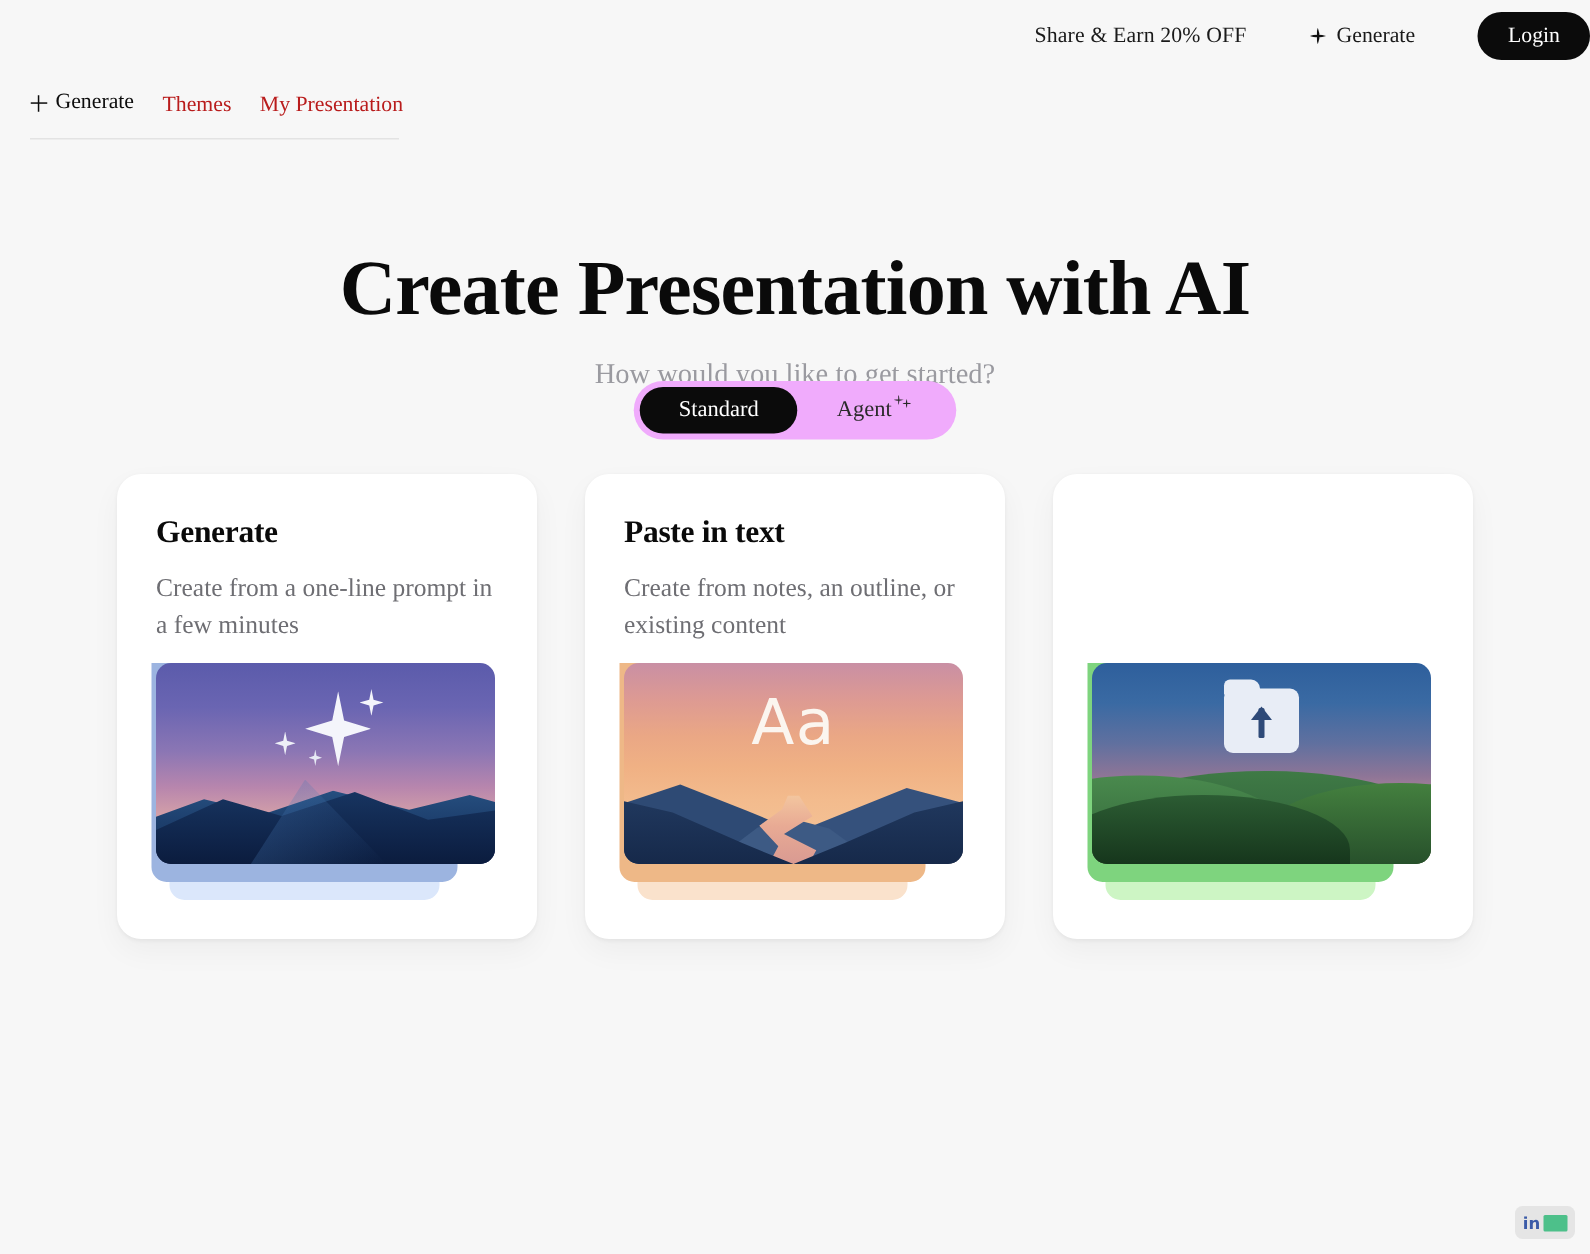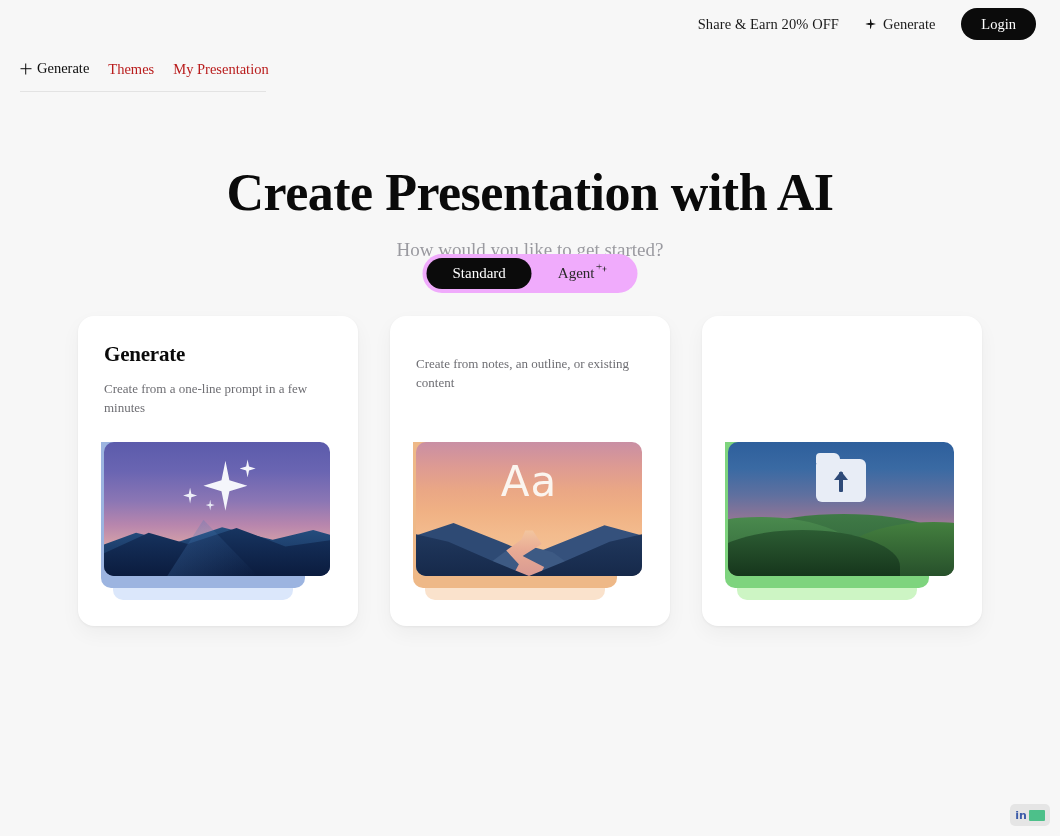--- a/index.html
+++ b/index.html
@@ -17,22 +17,21 @@
     position: relative;
   }
 
   
   .topbar {
     position: absolute;
     top: 0; right: 0;
     height: 48px;
     display: flex;
     align-items: center;
-    gap: 26px;
-    padding-right: 24px;
+    gap: 42px;
   }
 
   .share-earn {
     font-size: 14.5px;
     color: #1a1a1a;
     letter-spacing: .1px;
     white-space: nowrap;
     cursor: pointer;
   }
 
@@ -227,21 +226,21 @@
 
   .card-title {
     font-size: 21px;
     font-weight: 700;
     color: #0a0a0a;
     letter-spacing: -0.2px;
   }
 
   .card-desc {
     margin-top: 12px;
-    font-size: 13px;
+    font-size: 17px;
     line-height: 1.48;
     color: #6e6e73;
   }
 
   
   .thumb-stack {
     position: absolute;
     left: 26px;
     top: 126px;
     width: 198px;
@@ -502,20 +501,21 @@
         <div class="mtn1-shade"></div>
         <div class="spark-big"></div>
         <div class="spark-sm-a"></div>
         <div class="spark-sm-b"></div>
         <div class="spark-sm-c"></div>
       </div>
     </div>
   </div>
 
   <div class="card">
+    <div class="card-title">Paste in text</div>
     <div class="card-desc">Create from notes, an outline, or existing content</div>
     <div class="thumb-stack">
       <div class="sheet back" style="background:#fae2cc"></div>
       <div class="sheet mid" style="background:#eeb887"></div>
       <div class="thumb">
         <div class="sky2"></div>
         <div class="v-hill-l-far"></div>
         <div class="v-hill-r-far"></div>
         <div class="v-mid"></div>
         <div class="v-river"></div>

